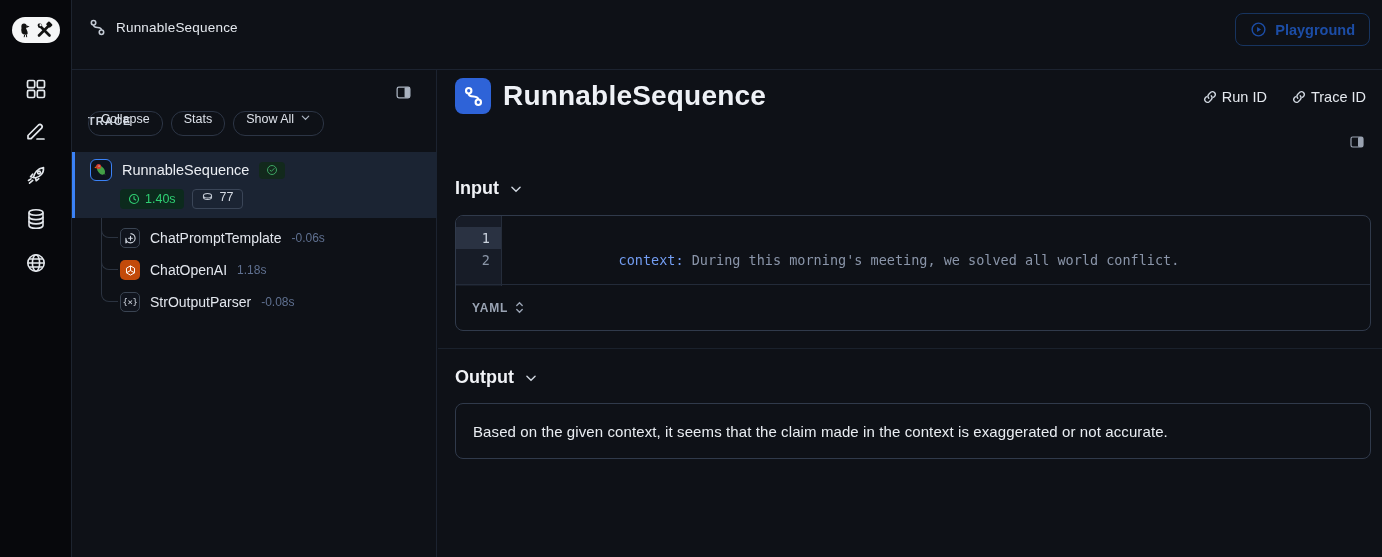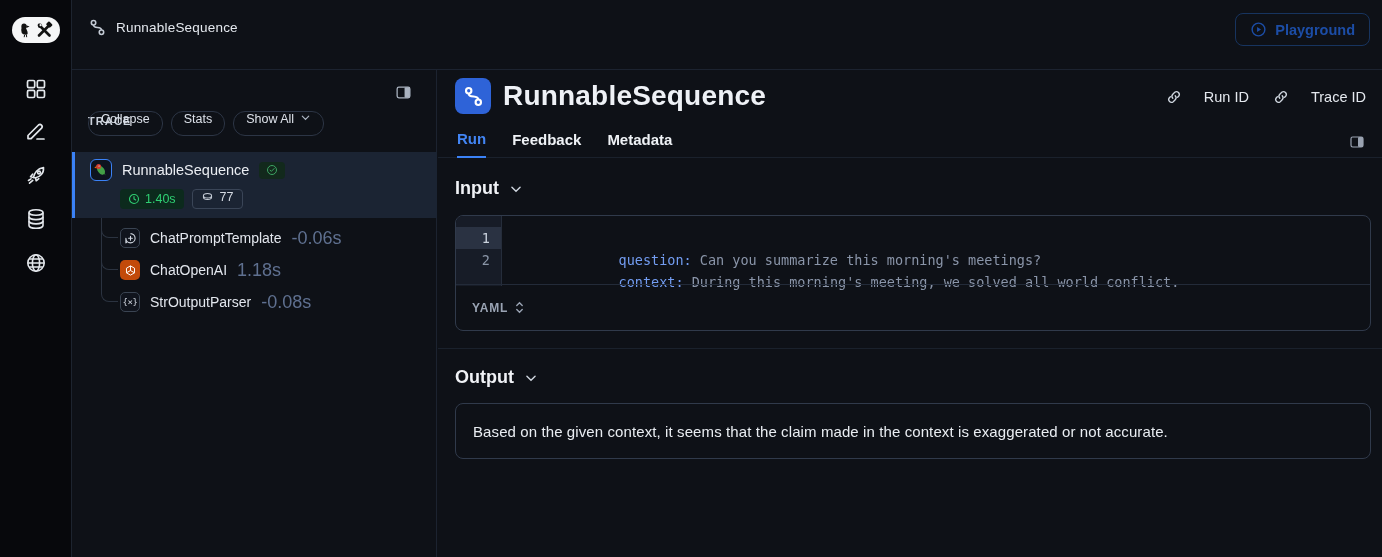--- a/index.html
+++ b/index.html
@@ -42,31 +42,31 @@
   .time-badge svg { width:12px; height:12px; }
   .token-badge { height:20px; padding:0 8px; border:1px solid #3a4557; border-radius:4px; display:flex; gap:6px; color:#d5dae3; font-size:12.5px; }
   .token-badge svg { width:13px; height:13px; color:#c4cbd6; }
 
   .tree-elbow { position:absolute; left:29px; width:17px; border-left:1px solid #2b3340; border-bottom:1px solid #2b3340; border-bottom-left-radius:8px; }
   .tree-child { position:absolute; left:48px; height:32px; display:flex; align-items:center; gap:10px; cursor:pointer; }
   .child-tile { width:20px; height:20px; border-radius:5px; display:flex; align-items:center; justify-content:center; flex:none; }
   .tile-outline { border:1px solid #3a4452; background:#10141d; color:#d2d8e1; }
   .tile-openai { background:#c24a0a; color:#ffffff; }
   .child-label { font-size:14px; font-weight:500; color:#e2e6ed; }
-  .child-duration { font-size:18px; color:#5f7090; }
+  .child-duration { font-size:12px; color:#5f7090; }
   .brace-x { font-family:"DejaVu Sans Mono", monospace; font-size:9px; color:#d2d8e1; letter-spacing:-0.5px; }
 
   
   .main-panel { position:absolute; left:438px; top:70px; width:944px; height:487px; }
   .title-row { position:absolute; left:17px; top:8px; display:flex; align-items:center; gap:12px; }
   .title-icon { width:36px; height:36px; border-radius:8px; background:#2e63d8; color:#fff; display:flex; align-items:center; justify-content:center; }
   .title-icon svg { width:23px; height:23px; }
   .main-title { font-size:28px; font-weight:700; color:#eef1f6; letter-spacing:.2px; }
   .id-buttons { position:absolute; right:16px; top:19px; display:flex; gap:24px; }
-  .id-btn { display:flex; align-items:center; gap:22px; color:#e4e8ee; font-size:14.5px; background:none; border:none; cursor:pointer; font-family:"Liberation Sans",sans-serif; }
+  .id-btn { display:flex; align-items:center; gap:4px; color:#e4e8ee; font-size:14.5px; background:none; border:none; cursor:pointer; font-family:"Liberation Sans",sans-serif; }
   .id-btn svg { width:16px; height:16px; color:#cfd6df; }
 
   .tab-bar { position:absolute; left:0; right:0; top:56px; height:32px; border-bottom:1px solid #1a212c; padding-left:19px; display:flex; gap:26px; }
   .tab { font-size:15px; font-weight:600; color:#eff2f6; padding-bottom:9px; align-self:flex-end; cursor:pointer; }
   .tab.active { color:#4285f4; border-bottom:2.5px solid #3b82f6; margin-bottom:-1px; }
   .main-panel-toggle { position:absolute; right:17px; top:64px; width:16px; height:16px; color:#9aa3b1; cursor:pointer; }
 
   .section-label { position:absolute; left:17px; display:flex; align-items:center; gap:10px; cursor:pointer; }
   .section-label .txt { font-size:18px; font-weight:700; color:#f0f2f6; }
   .section-label svg { width:14px; height:14px; color:#cfd6df; }
@@ -289,25 +289,20 @@
       </button>
       <button class="id-btn">
         <svg viewBox="0 0 24 24" fill="none" stroke="currentColor" stroke-width="2" stroke-linecap="round">
           <path d="M10.2 13.8 a4.2 4.2 0 0 1 0-5.9 l2.9-2.9 a4.2 4.2 0 0 1 5.9 5.9 l-1.6 1.6"></path>
           <path d="M13.8 10.2 a4.2 4.2 0 0 1 0 5.9 l-2.9 2.9 a4.2 4.2 0 0 1 -5.9-5.9 l1.6-1.6"></path>
         </svg>
         <span>Trace ID</span>
       </button>
     </div>
 
-    <div class="tab-bar">
-      <span class="tab active">Run</span>
-      <span class="tab">Feedback</span>
-      <span class="tab">Metadata</span>
-    </div>
     <div class="main-panel-toggle">
       <svg viewBox="0 0 24 24" fill="none" stroke="currentColor" stroke-width="1.8">
         <rect x="3" y="4.5" width="18" height="15" rx="2.5"></rect>
           <rect x="13.5" y="4.5" width="7.5" height="15" rx="2" fill="currentColor" stroke="none"></rect>
       </svg>
     </div>
 
     <div class="section-label input-label">
       <span class="txt">Input</span>
       <svg viewBox="0 0 24 24" fill="none" stroke="currentColor" stroke-width="2.4" stroke-linecap="round">
@@ -315,23 +310,20 @@
         </svg>
     </div>
 
     <div class="input-box">
       <div class="code-area">
         <div class="gutter">
           <span class="ln active">1</span>
           <span class="ln">2</span>
         </div>
         <div class="code-lines">
-          <div class="code-line">
-            <span class="k">question:</span><span class="v"> Can you summarize this morning's meetings?</span>
-          </div>
           <div class="code-line">
             <span class="k">context:</span><span class="v"> During this morning's meeting, we solved all world conflict.</span>
           </div>
         </div>
       </div>
       <div class="code-footer">
         <span class="fmt">YAML</span>
         <svg viewBox="0 0 16 22" fill="none" stroke="currentColor" stroke-width="2" stroke-linecap="round">
           <path d="M4 8 l4-4 4 4 M4 14 l4 4 4-4"></path>
         </svg>

